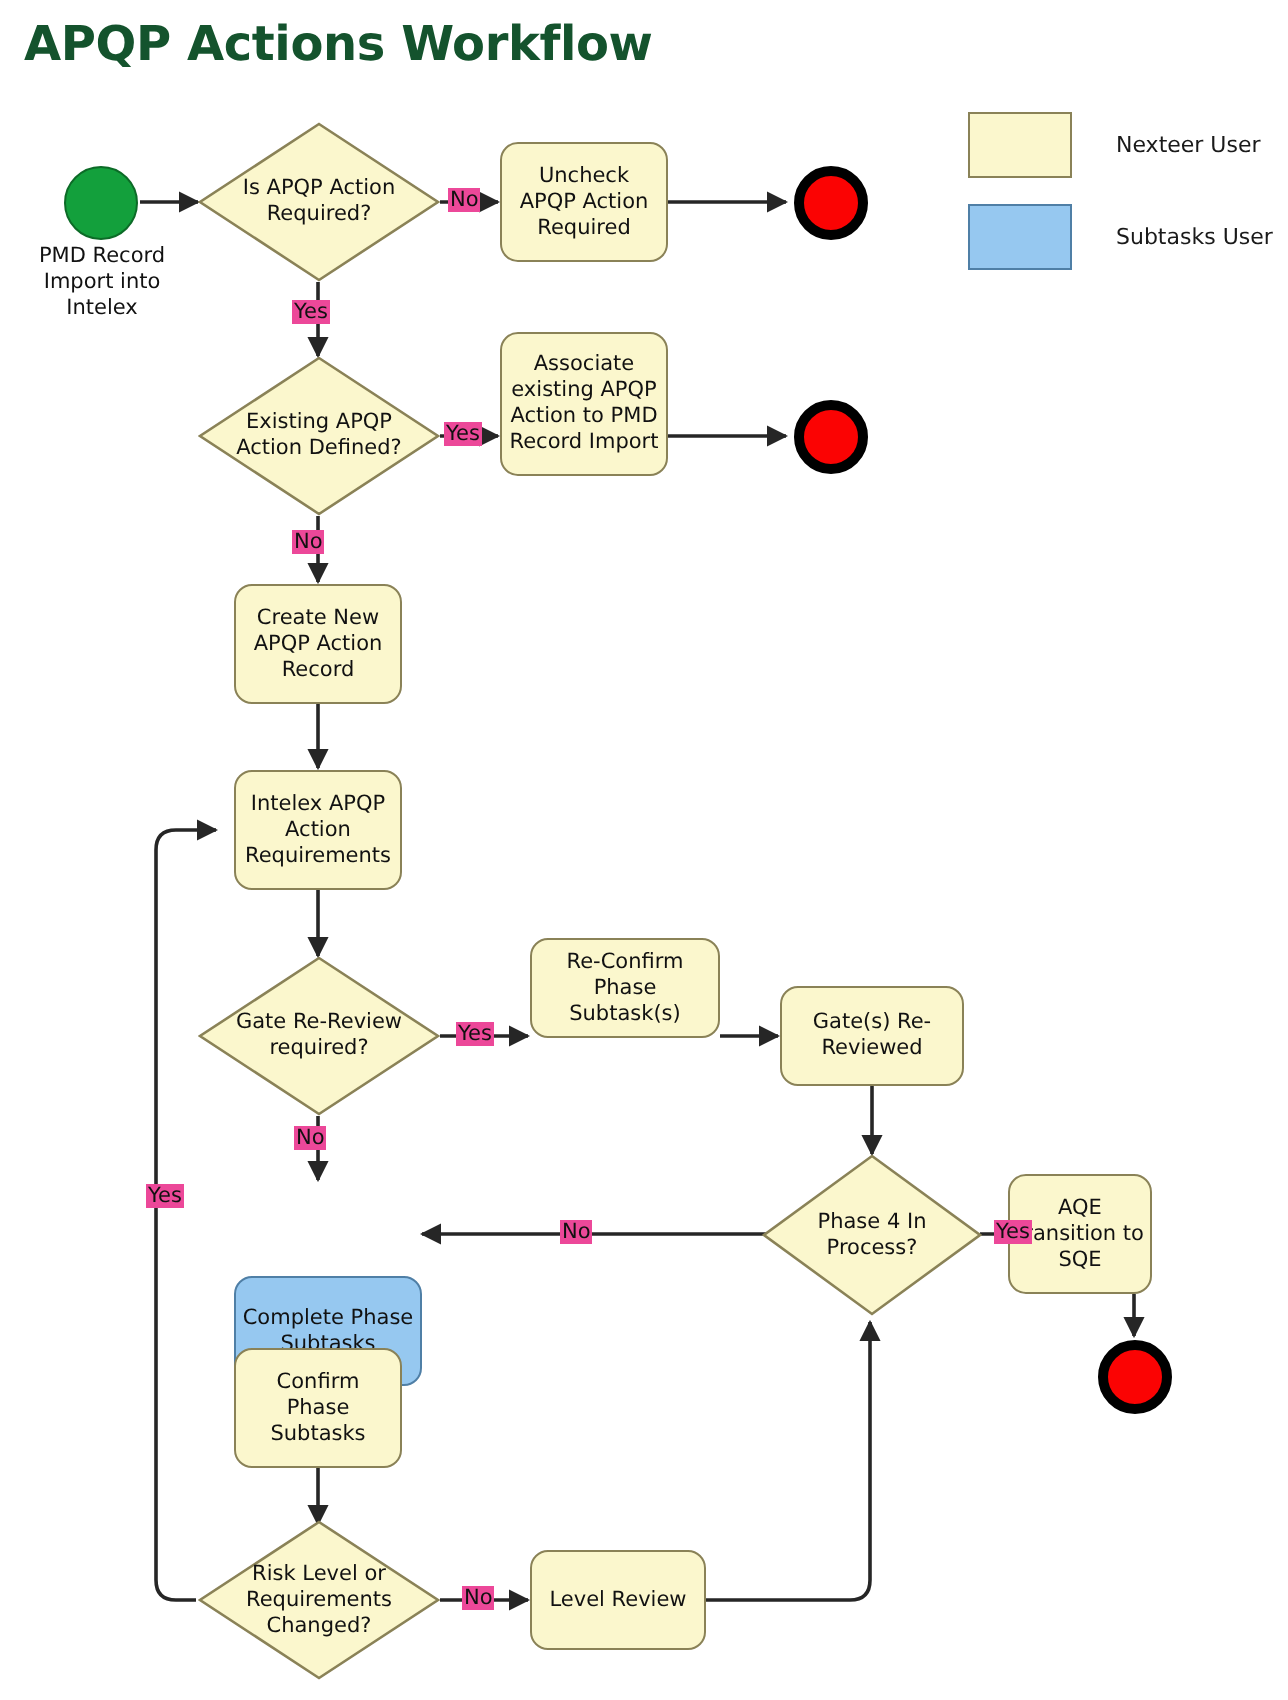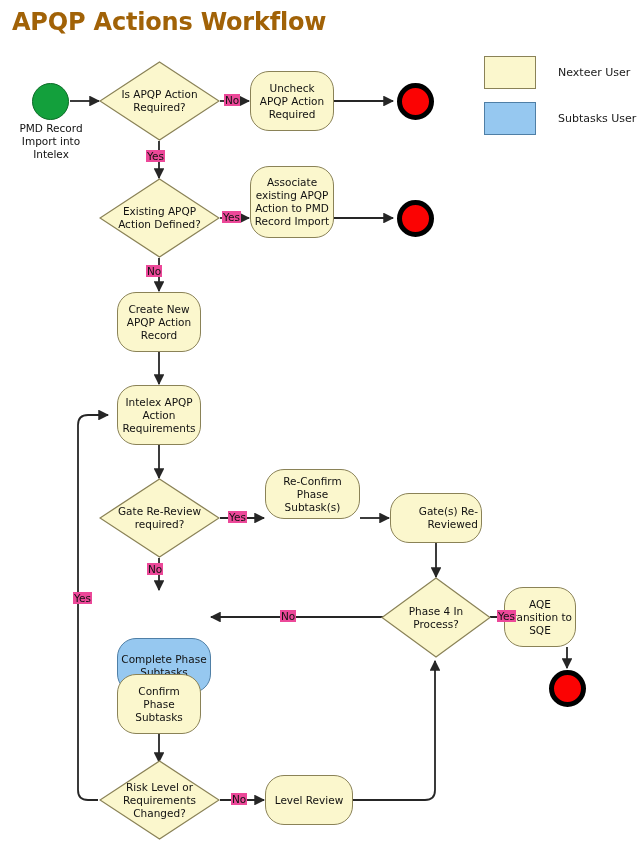--- a/index.html
+++ b/index.html
@@ -13,21 +13,21 @@
     position: relative;
     font-family: "DejaVu Sans", "Liberation Sans", sans-serif;
     overflow: hidden;
   }
   #diagram-title {
     position: absolute;
     left: 12px;
     top: 8px;
     font-size: 24px;
     font-weight: bold;
-    color: #a16207;
+    color: #14532d;
     letter-spacing: -0.2px;
     white-space: nowrap;
   }
   #flow-canvas {
     position: absolute;
     left: 0;
     top: 0;
     width: 644px;
     height: 850px;
   }
@@ -45,21 +45,21 @@
     align-items: center;
     justify-content: center;
     text-align: center;
     font-size: 10.5px;
     line-height: 13px;
     color: #111111;
   }
   .process {
     background: #fbf7cd;
     border: 1.3px solid #8a8257;
-    border-radius: 19px;
+    border-radius: 9px;
     padding: 16px 3px;
   }
   .process.supplier {
     background: #96c8f0;
     border: 1.3px solid #4f7fa6;
   }
   .decision {
     background: transparent;
     border: none;
   }
@@ -229,21 +229,21 @@
 
   <div class="node decision" style="left:99px; top:478px; width:121px; height:80px;">
     <svg class="dshape" viewBox="0 0 121 80" preserveAspectRatio="none">
       <polygon points="60.5,1 120,40 60.5,79 1,40" fill="#fbf7cd" stroke="#8a8257" stroke-width="1.3"></polygon>
     </svg>
     <div class="dlabel">Gate Re-Review required?</div>
   </div>
 
   <div class="node process" style="left:265px; top:469px; width:95px; height:50px;">Re-Confirm Phase Subtask(s)</div>
 
-  <div class="node process" style="left:390px; top:493px; width:92px; height:50px;text-align:right;">Gate(s) Re-Reviewed</div>
+  <div class="node process" style="left:390px; top:493px; width:92px; height:50px;">Gate(s) Re-Reviewed</div>
 
   <div class="node decision" style="left:381px; top:577px; width:110px; height:81px;">
     <svg class="dshape" viewBox="0 0 110 81" preserveAspectRatio="none">
       <polygon points="55,1 109,40.5 55,80 1,40.5" fill="#fbf7cd" stroke="#8a8257" stroke-width="1.3"></polygon>
     </svg>
     <div class="dlabel">Phase 4 In Process?</div>
   </div>
 
   <div class="node process" style="left:504px; top:587px; width:72px; height:60px;">AQE transition to SQE</div>
 

